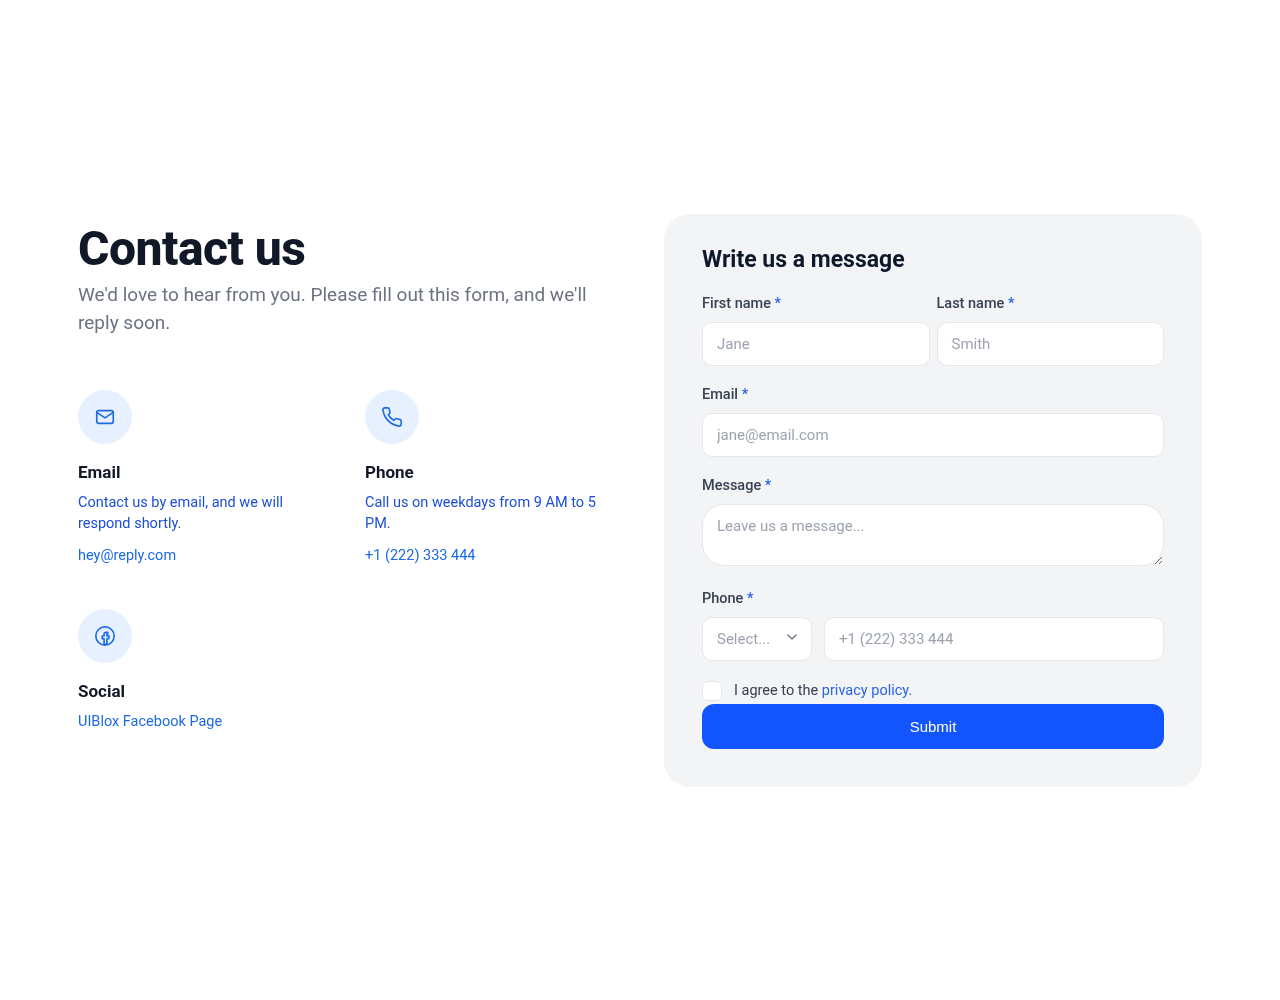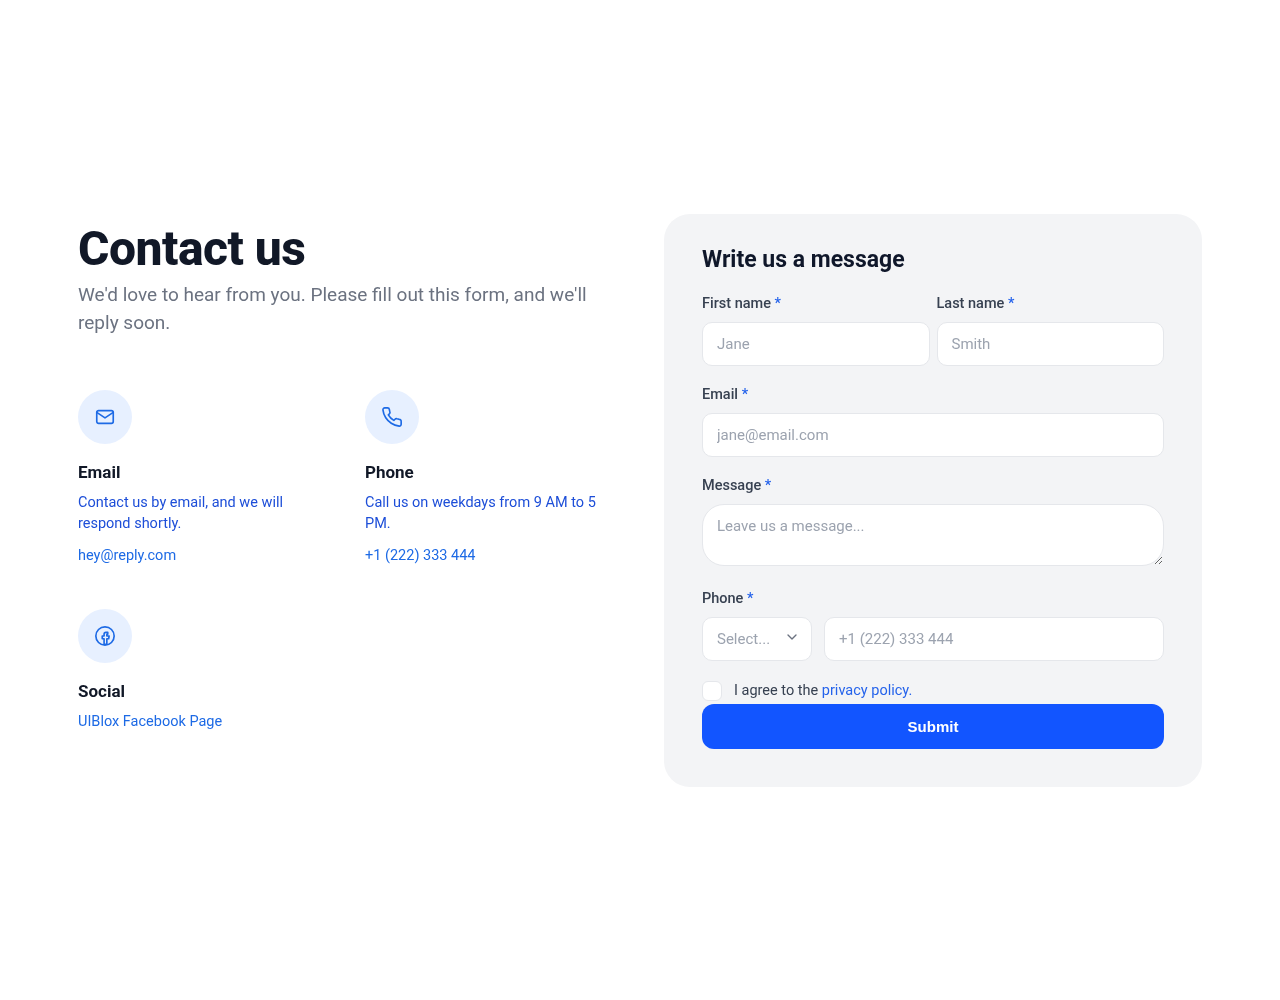--- a/index.html
+++ b/index.html
@@ -187,21 +187,21 @@
       cursor: pointer;
     }
     .submit-btn {
       width: 100%;
       background: #1255ff;
       color: #ffffff;
       border: none;
       border-radius: 12px;
       padding: 14px;
       font-size: 15px;
-      font-weight: 700;
+      font-weight: 400;
       cursor: pointer;
     }
   </style>
 </head>
 <body>
 
 <div class="container">
   <div class="left-col">
     <h1 class="page-title">Contact us</h1>
     <p class="page-subtitle">We'd love to hear from you. Please fill out this form, and we'll reply soon.</p>

